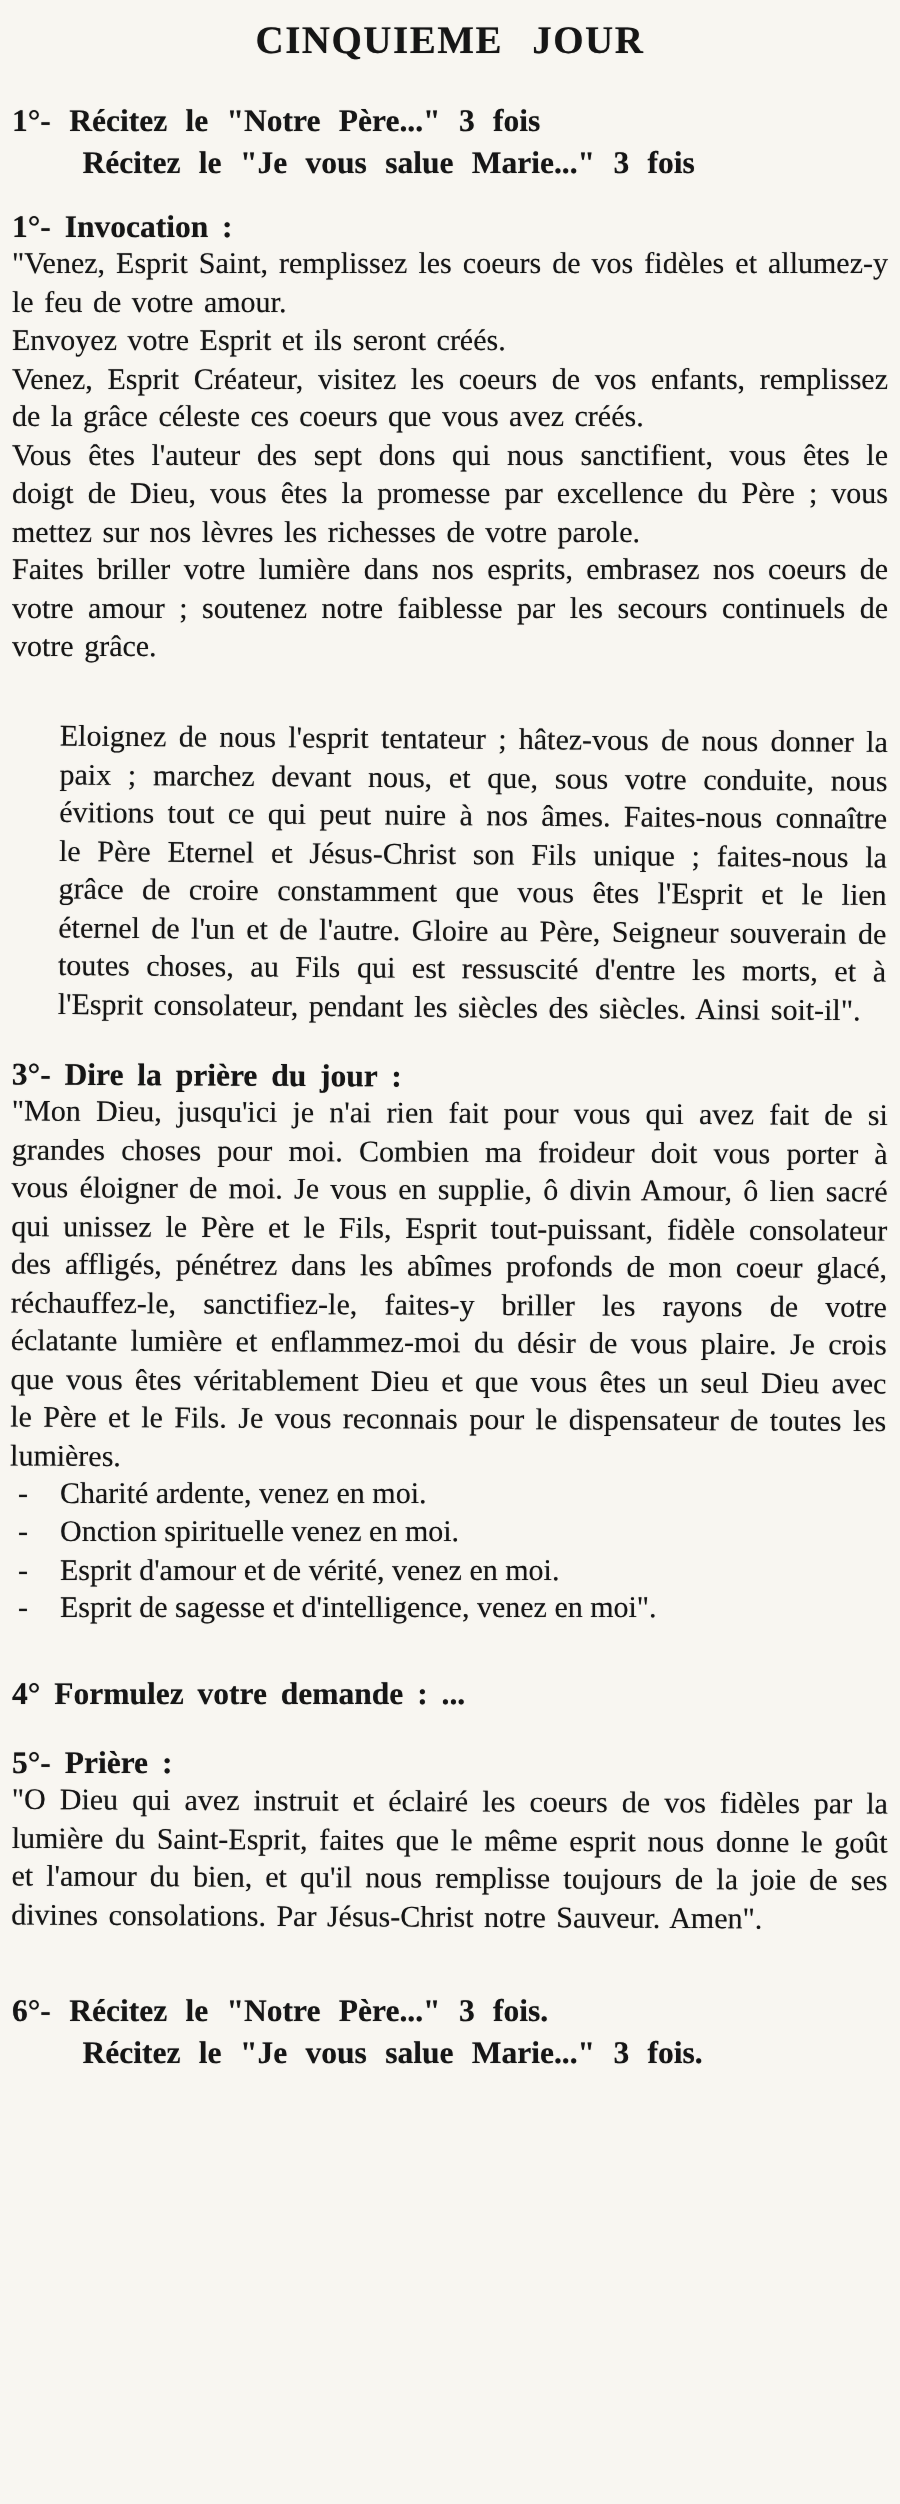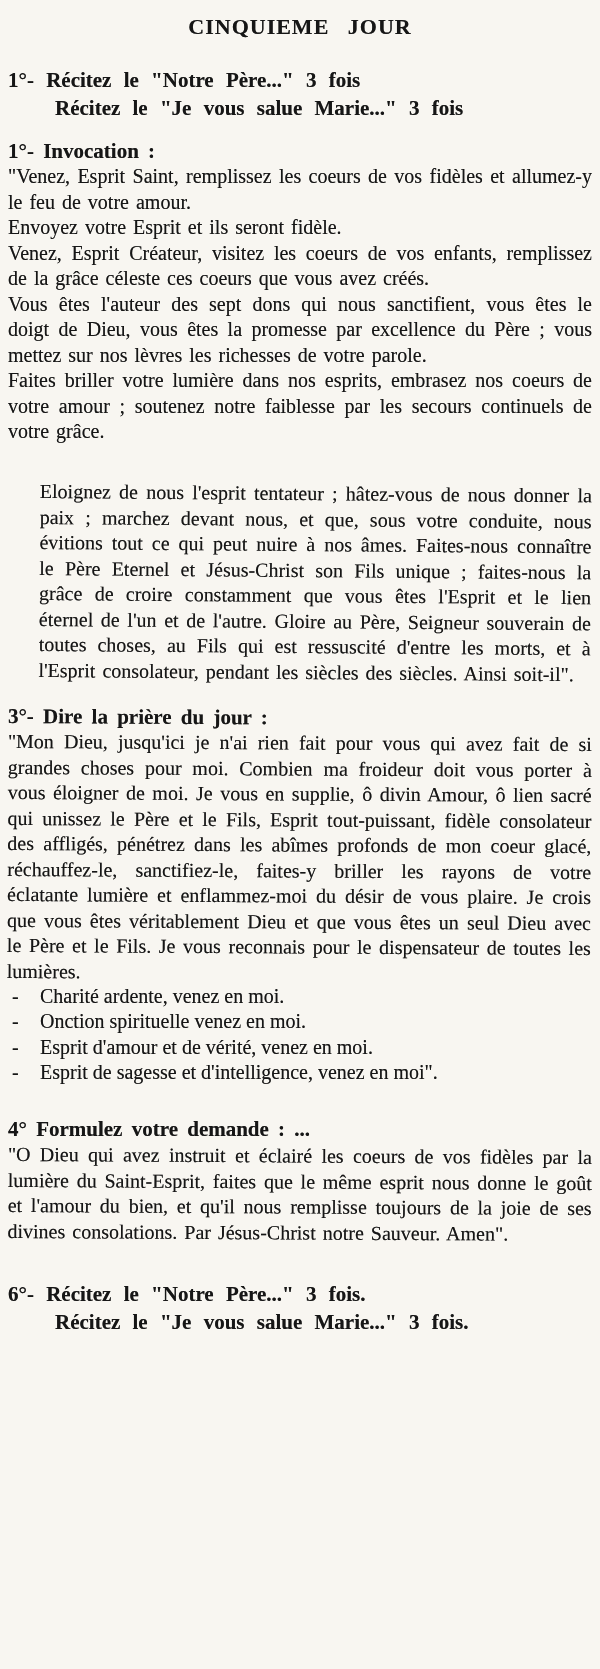--- a/index.html
+++ b/index.html
@@ -13,21 +13,21 @@
     font-family: "Liberation Serif", "DejaVu Serif", serif;
     color: #161616;
     font-size: 20px;
     line-height: 25.5px;
     overflow: hidden;
     text-shadow: 0 0 0.6px rgba(20,20,20,0.55);
   }
   .title {
     margin: 0 0 26px 0;
     text-align: center;
-    font-size: 22px;
+    font-size: 26px;
     font-weight: bold;
     letter-spacing: 1px;
     word-spacing: 12px;
     line-height: 26px;
   }
   .bold-line {
     margin: 0;
     font-size: 21px;
     font-weight: bold;
     word-spacing: 7px;
@@ -69,21 +69,21 @@
   <h1 class="title">CINQUIEME JOUR</h1>
 
   <div class="step1">
     <p class="bold-line">1°- Récitez le "Notre Père..." 3 fois</p>
     <p class="bold-line indent2">Récitez le "Je vous salue Marie..." 3 fois</p>
   </div>
 
   <section>
     <h2 class="heading">1°- Invocation :</h2>
     <p class="para">"Venez, Esprit Saint, remplissez les coeurs de vos fidèles et allumez-y le feu de votre amour.</p>
-    <p class="para">Envoyez votre Esprit et ils seront fidèle.</p>
+    <p class="para">Envoyez votre Esprit et ils seront créés.</p>
     <p class="para">Venez, Esprit Créateur, visitez les coeurs de vos enfants, remplissez de la grâce céleste ces coeurs que vous avez créés.</p>
     <p class="para">Vous êtes l'auteur des sept dons qui nous sanctifient, vous êtes le doigt de Dieu, vous êtes la promesse par excellence du Père ; vous mettez sur nos lèvres les richesses de votre parole.</p>
     <p class="para">Faites briller votre lumière dans nos esprits, embrasez nos coeurs de votre amour ; soutenez notre faiblesse par les secours continuels de votre grâce.</p>
     <div class="quote">Eloignez de nous l'esprit tentateur ; hâtez-vous de nous donner la paix ; marchez devant nous, et que, sous votre conduite, nous évitions tout ce qui peut nuire à nos âmes. Faites-nous connaître le Père Eternel et Jésus-Christ son Fils unique ; faites-nous la grâce de croire constamment que vous êtes l'Esprit et le lien éternel de l'un et de l'autre. Gloire au Père, Seigneur souverain de toutes choses, au Fils qui est ressuscité d'entre les morts, et à l'Esprit consolateur, pendant les siècles des siècles. Ainsi soit-il".</div>
   </section>
 
   <section>
     <h2 class="heading s3-head tilt">3°- Dire la prière du jour :</h2>
     <p class="para tilt">"Mon Dieu, jusqu'ici je n'ai rien fait pour vous qui avez fait de si grandes choses pour moi. Combien ma froideur doit vous porter à vous éloigner de moi. Je vous en supplie, ô divin Amour, ô lien sacré qui unissez le Père et le Fils, Esprit tout-puissant, fidèle consolateur des affligés, pénétrez dans les abîmes profonds de mon coeur glacé, réchauffez-le, sanctifiez-le, faites-y briller les rayons de votre éclatante lumière et enflammez-moi du désir de vous plaire. Je crois que vous êtes véritablement Dieu et que vous êtes un seul Dieu avec le Père et le Fils. Je vous reconnais pour le dispensateur de toutes les lumières.</p>
     <div class="dash-list">
@@ -102,20 +102,21 @@
       <div class="dash-item">
         <span class="dash">-</span>
         <span class="dash-text">Esprit de sagesse et d'intelligence, venez en moi".</span>
       </div>
     </div>
   </section>
 
   <h2 class="heading s4-head">4° Formulez votre demande : ...</h2>
 
   <section>
+    <h2 class="heading s5-head">5°- Prière :</h2>
     <p class="para tilt">"O Dieu qui avez instruit et éclairé les coeurs de vos fidèles par la lumière du Saint-Esprit, faites que le même esprit nous donne le goût et l'amour du bien, et qu'il nous remplisse toujours de la joie de ses divines consolations. Par Jésus-Christ notre Sauveur. Amen".</p>
   </section>
 
   <div class="step6">
     <p class="bold-line">6°- Récitez le "Notre Père..." 3 fois.</p>
     <p class="bold-line indent2">Récitez le "Je vous salue Marie..." 3 fois.</p>
   </div>
 
 </div>
 

